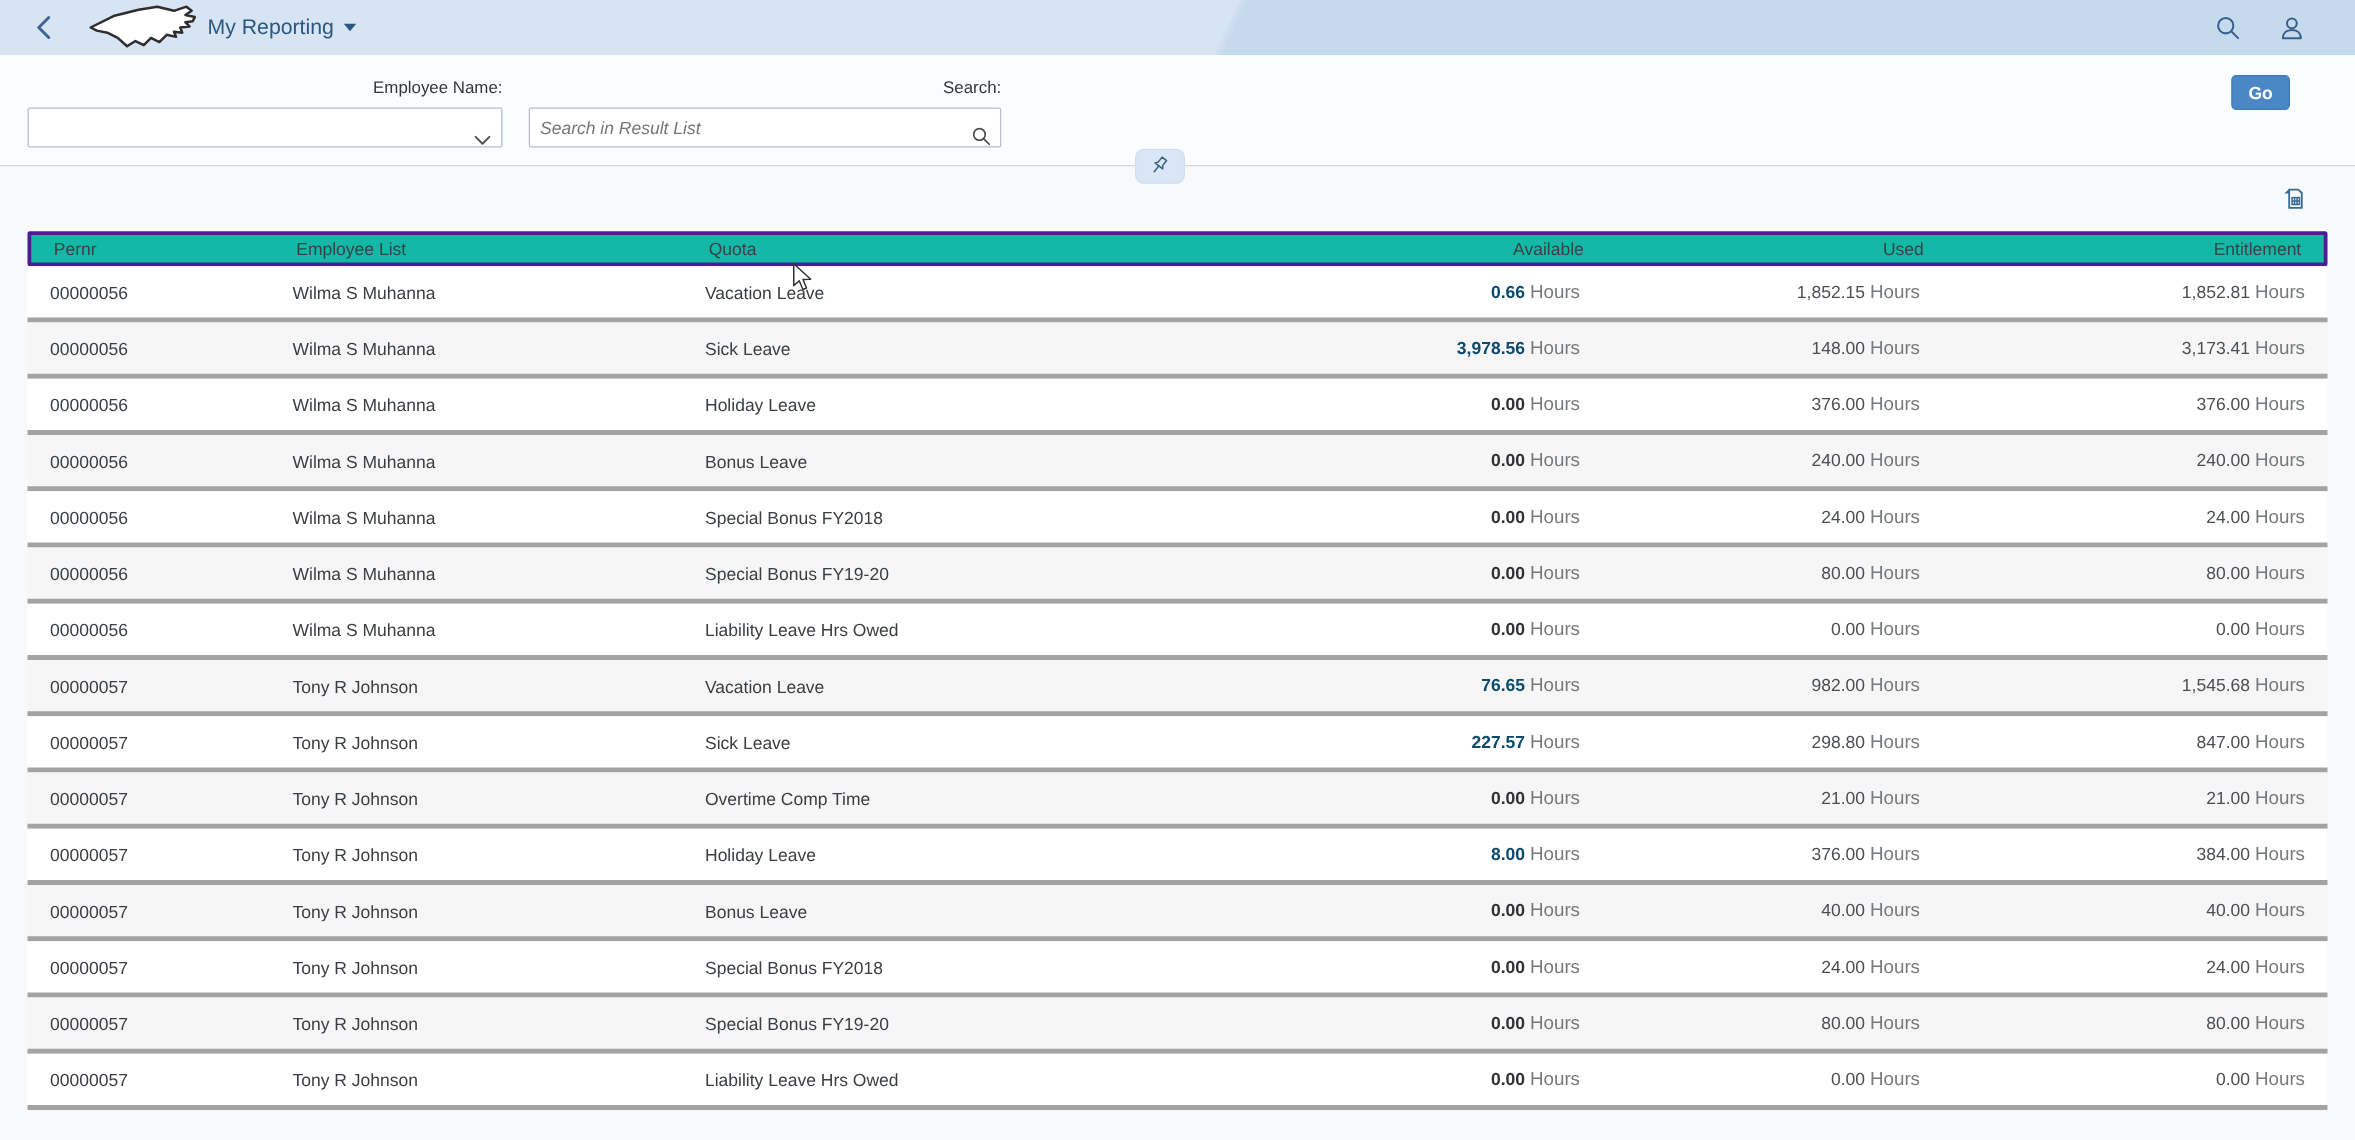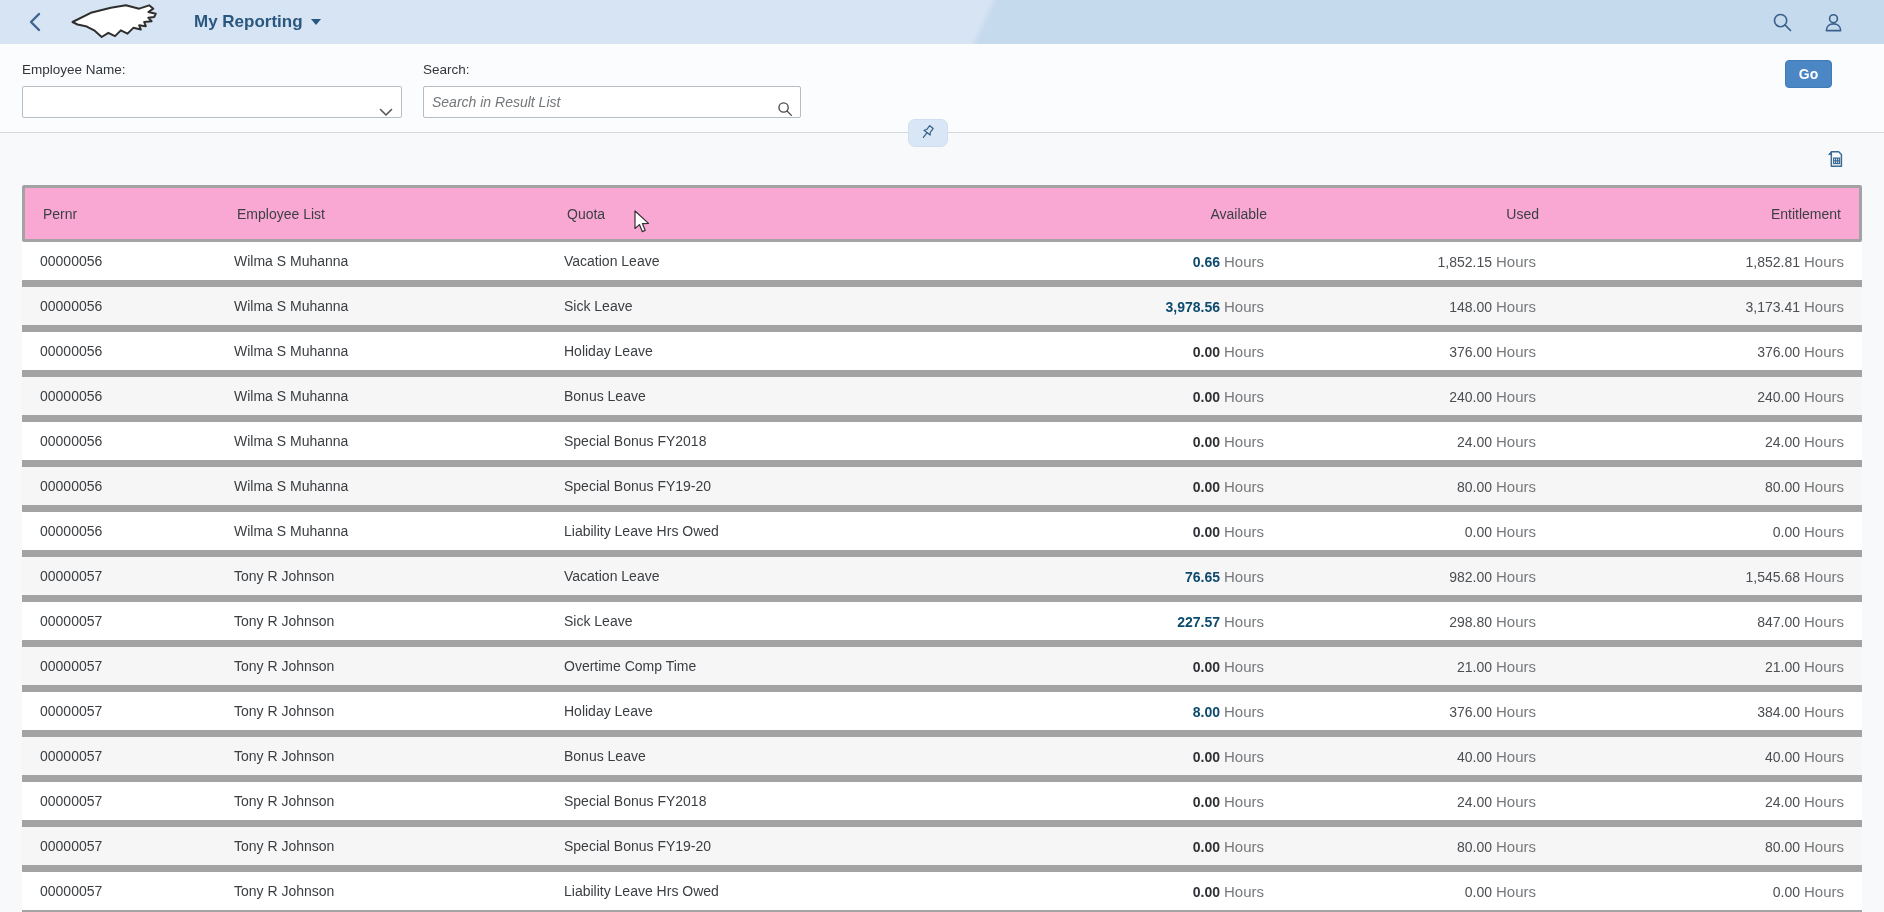--- a/index.html
+++ b/index.html
@@ -7,37 +7,37 @@
               font-family:"Liberation Sans", sans-serif; color:#32363a; }
 
   
   .shell-header{
     position:relative; height:44px;
     background:linear-gradient(115deg,#d7e4f3 0%,#d7e4f3 52%,#c6daee 52.4%,#c6daee 100%);
     display:flex; align-items:center;
   }
   .back-btn{ width:26px; margin-left:28px; cursor:pointer; display:flex; align-items:center; }
   .logo{ margin-left:14px; display:flex; align-items:center; }
-  .app-title{ margin-left:32px; font-size:17px; font-weight:700; color:#29577f;
+  .app-title{ margin-left:4px; font-size:17px; font-weight:400; color:#29577f;
               display:flex; align-items:center; gap:8px; cursor:pointer;justify-content:space-between; }
   .title-caret{ width:0; height:0; border-left:5px solid transparent;
                 border-right:5px solid transparent; border-top:6px solid #29577f; }
   .shell-icons{ position:absolute; right:40px; top:0; height:44px; display:flex;
                 align-items:center; gap:30px; }
   .shell-icons svg{ display:block; cursor:pointer; }
 
   
   .filter-bar{
     position:relative; height:89px; background:#fbfcfd;
     border-bottom:1px solid #d3d8dc;
   }
   .filter-group{ position:absolute; top:18px; }
   .fg-employee{ left:22px; width:380px; }
   .fg-search{ left:423px; width:378px; }
-  .filter-label{ font-size:13.5px; color:#32363a; display:block; margin-bottom:9px; }
+  .filter-label{ font-size:13.5px; color:#32363a; display:block; margin-bottom:9px;text-align:right; }
   .combo, .search-box{
     position:relative; width:100%; height:32px; background:#fff;
     border:1px solid #b6bdc5; border-radius:2px; display:flex; align-items:flex-end;
   }
   .combo input, .search-box input{
     border:none; outline:none; background:transparent; flex:1;
     height:100%; padding:0 8px; font-size:14px; color:#32363a;
     font-family:"Liberation Sans", sans-serif;
   }
   .search-box input::placeholder{ font-style:italic; color:#74777a; opacity:1; }
@@ -58,28 +58,28 @@
 
   
   .content{ position:relative; padding:0 22px; }
   .toolbar-row{ height:52px; display:flex; justify-content:flex-end; align-items:center;
                 padding-right:16px; }
   .export-btn{ cursor:pointer; display:flex; }
 
   .grid-table{ width:1840px; }
   .thead{
     display:grid; grid-template-columns:212px 330px 322px 378px 272px 1fr;
-    align-items:center; height:57px; background:#f9a8d4;
-    border:3px solid #a3a3a3; border-radius:2px;
+    align-items:center; height:28px; background:#14b8a6;
+    border:3px solid #4c1d95; border-radius:2px;
   }
   .th{ font-size:14px; color:#3c4045; cursor:pointer; }
   .row{
     display:grid; grid-template-columns:212px 330px 322px 378px 272px 1fr;
     align-items:center; height:45px; background:#fff;
-    border-bottom:7px solid #a3a3a3;
+    border-bottom:4px solid #a3a3a3;
   }
   .row.alt{ background:#f6f6f6; }
   .cell{ font-size:14px; color:#3a3e42; white-space:nowrap; overflow:hidden; }
   .c1{ padding-left:18px; }
   .num{ text-align:right; }
   .c6{ padding-right:18px;padding-left:40px; }
   .val{ color:#4b4e52; }
   .avail-num{ font-weight:700; }
   .avail-num.pos{ color:#0c4a6e; }
   .avail-num.zero{ color:#2f3134; }

